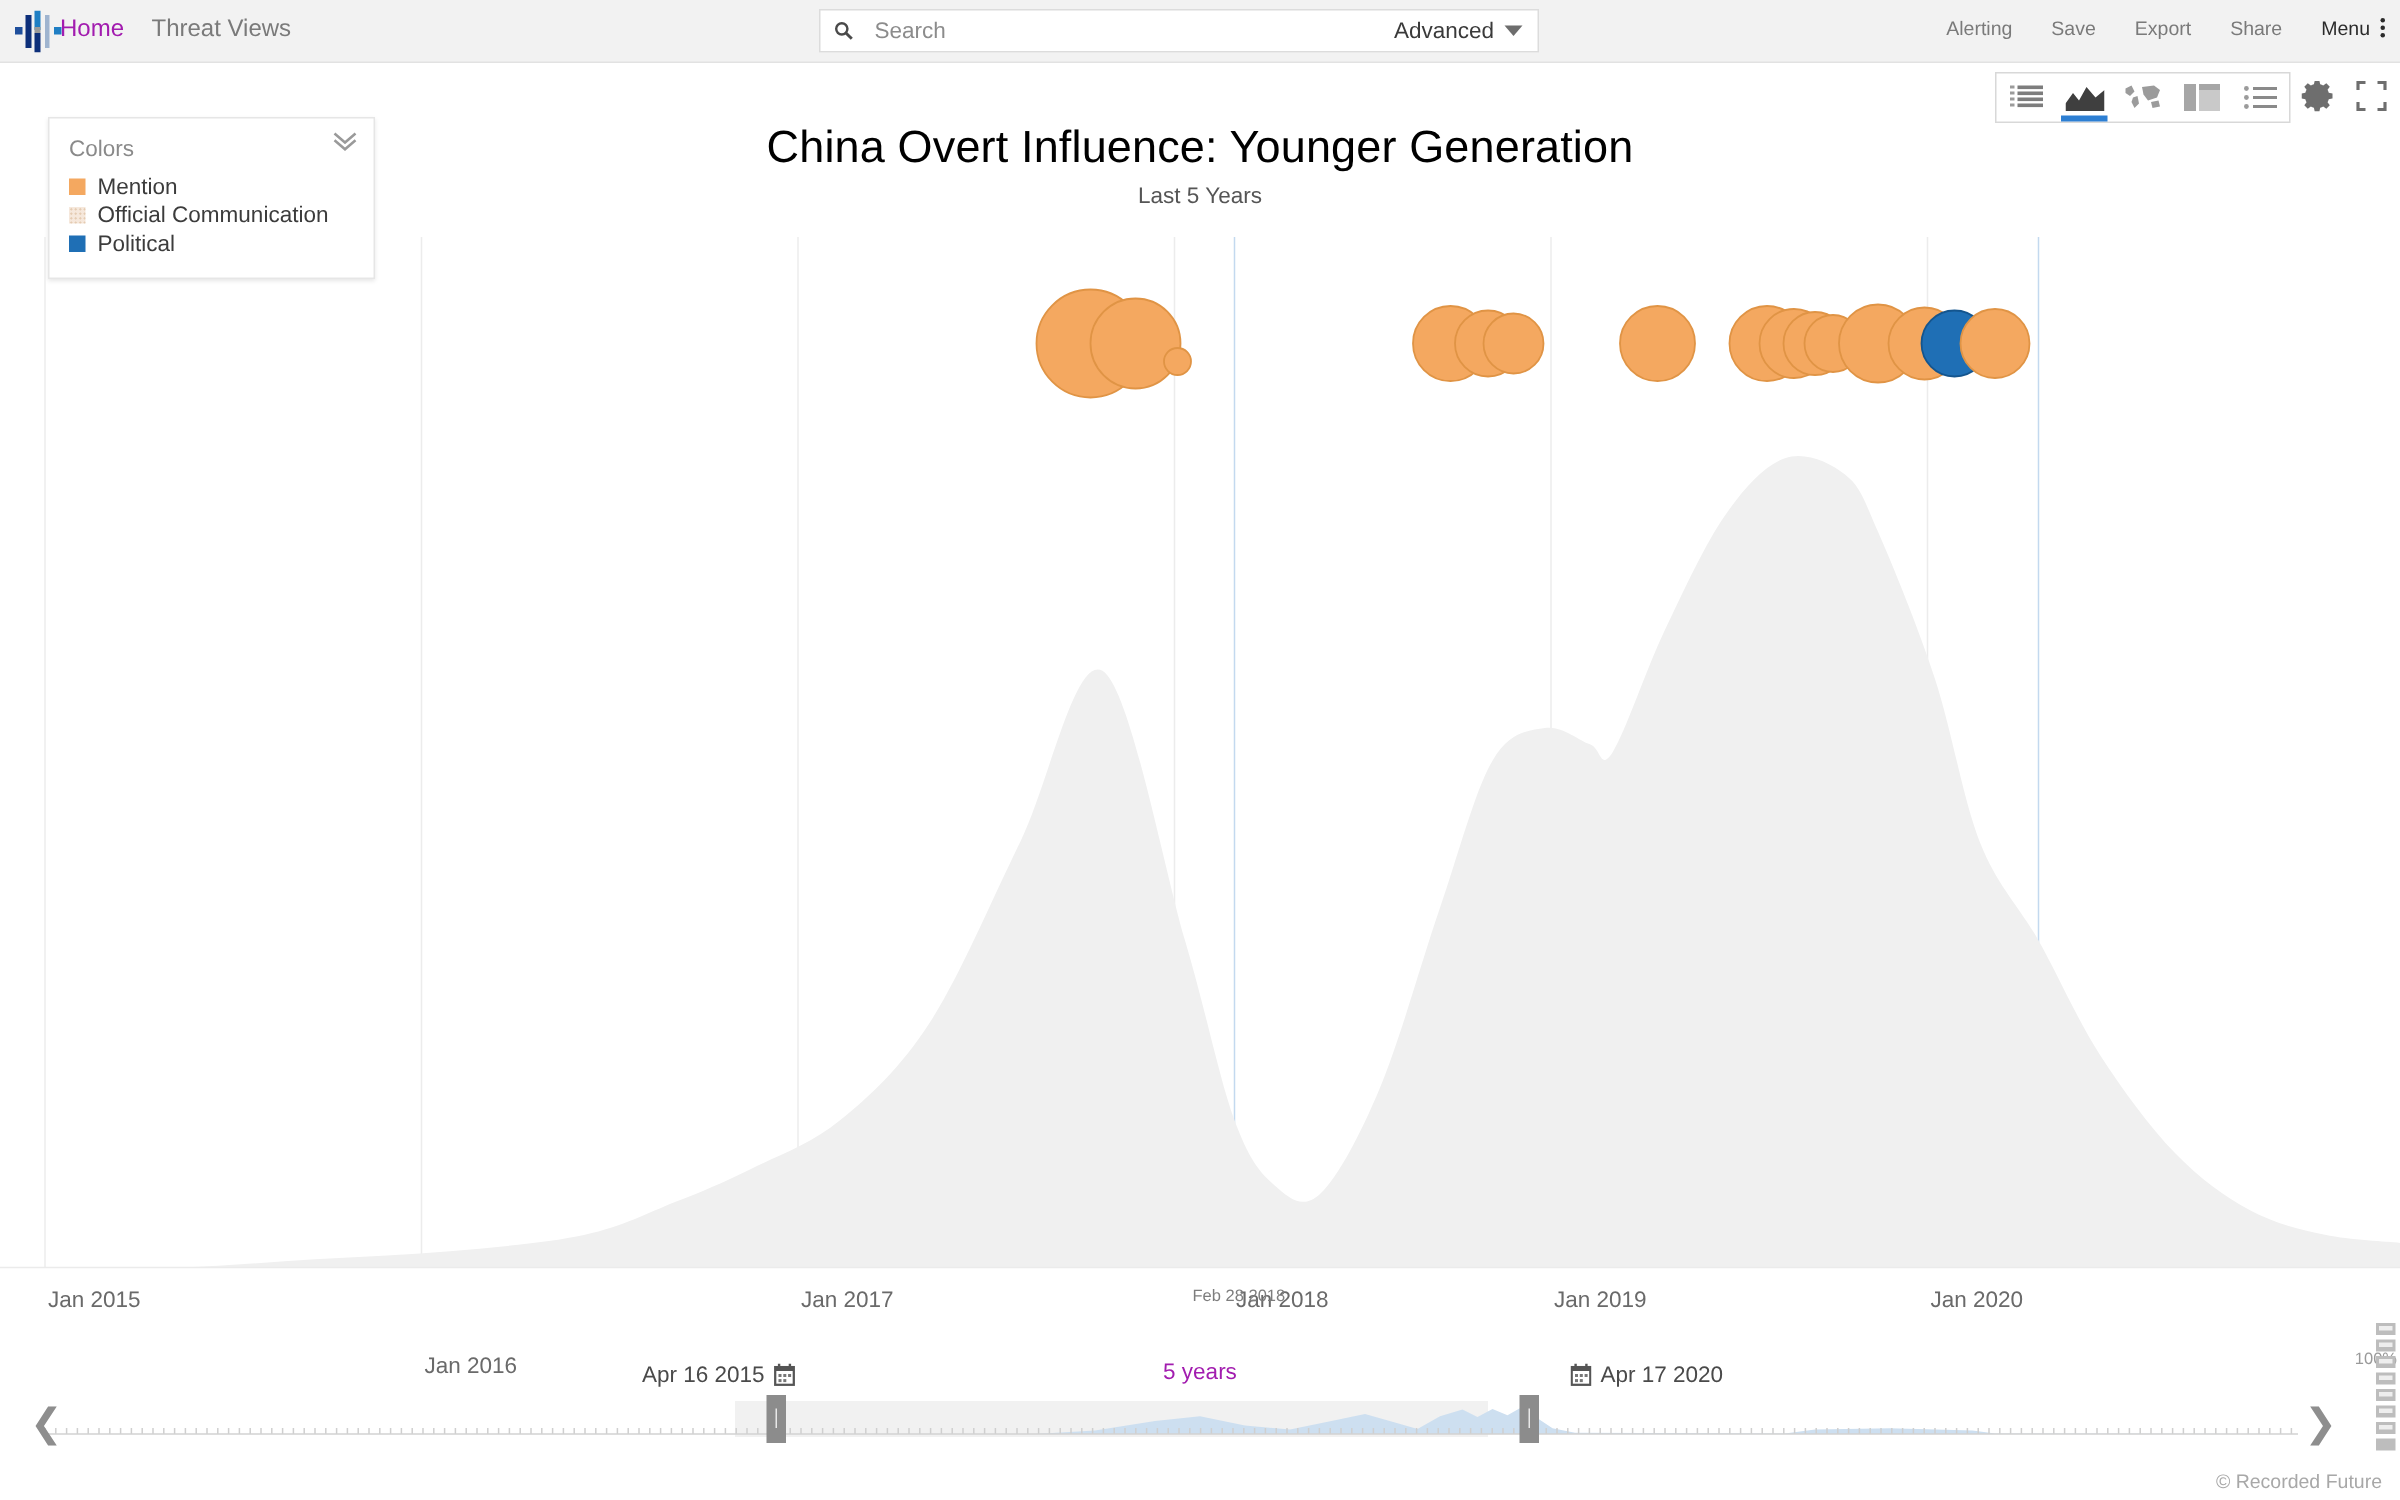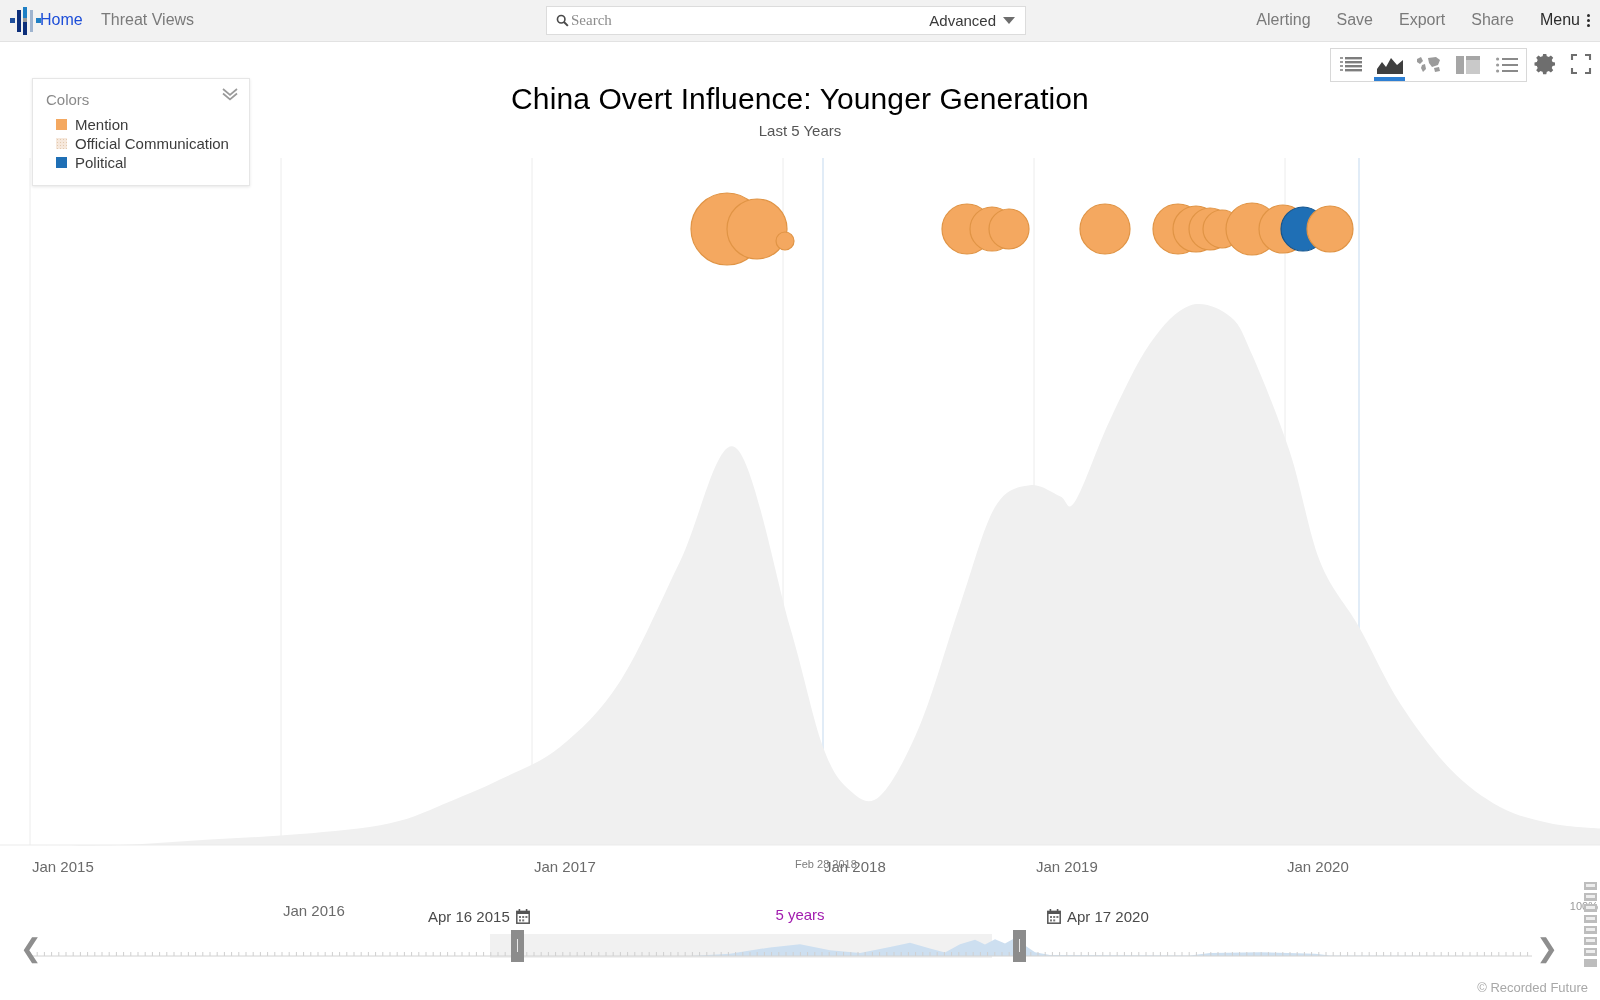--- a/index.html
+++ b/index.html
@@ -22,58 +22,58 @@
   }
   #logo {
     position: absolute; left: 10px; top: 7px;
     width: 32px; height: 28px;
   }
   .nav-link {
     position: absolute; top: 11px;
     font-size: 16px; color: #7a7a7a;
     white-space: nowrap; cursor: pointer;
   }
-  #nav-home { left: 40px; color: #1d4ed8; }
+  #nav-home { left: 40px; color: #a21caf; }
   #nav-threat { left: 101px; }
 
   #searchwrap {
     position: absolute; left: 546px; top: 6px;
     width: 480px; height: 29px;
     background: #fff; border: 1px solid #dcdcdc;
     display: flex; align-items: center;
   }
   #search-icon {
     margin-left: 9px; width: 13px; height: 13px;
     flex: 0 0 auto; color: #4a4a4a;
   }
   #search-input {
     border: 0; outline: 0; flex: 1 1 auto;
-    font-family: Liberation Serif, serif;
-    font-size: 15px; color: #8b5cf6; margin-left: 0;
+    font-family: Liberation Sans, sans-serif;
+    font-size: 15px; color: #8b5cf6; margin-left: 12px;
     background: transparent;
   }
   #search-input::placeholder { color: #8c8c8c; }
   #advanced {
     font-size: 15px; color: #3a3a3a; white-space: nowrap;
     cursor: pointer; padding-right: 10px;
     display: flex; align-items: center; gap: 7px;
   }
   .caret-down {
     width: 0; height: 0;
     border-left: 6px solid transparent;
     border-right: 6px solid transparent;
     border-top: 7px solid #6d6d6d;
   }
 
   #right-nav {
     position: absolute; right: 10px; top: 11px;
     display: flex; align-items: center; gap: 26px;
   }
   #right-nav .nav-link2 {
-    position: static; font-size: 16px; color: #7a7a7a;
+    position: static; font-size: 13px; color: #7a7a7a;
     white-space: nowrap; cursor: pointer;
   }
   #right-nav .menu { color: #2b2b2b; display: flex; align-items: center; gap: 7px; }
   .kebab { display: inline-flex; flex-direction: column; gap: 2px; }
   .kebab i { width: 3px; height: 3px; background: #2b2b2b; border-radius: 50%; display: block; }
 
   
   #viewbar {
     position: absolute; right: 73px; top: 48px;
     height: 34px; background: #fff;
@@ -105,21 +105,21 @@
     border: 1px solid #e6e6e6;
     box-shadow: 0 1px 3px rgba(0,0,0,0.10);
   }
   #legend-title { font-size: 15px; color: #8a8a8a; margin: 0 0 8px 1px; }
   #legend-collapse {
     position: absolute; right: 10px; top: 8px;
     cursor: pointer; color: #9a9a9a;
   }
   .legend-row {
     display: flex; align-items: center; gap: 8px;
-    margin: 2px 0 2px 11px;
+    margin: 2px 0 2px 1px;
   }
   .swatch { width: 11px; height: 11px; flex: 0 0 auto; }
   .legend-label { font-size: 15px; color: #3c3c3c; white-space: nowrap; }
 
   
   #chart-title {
     position: absolute; top: 82px; left: 0; width: 1600px;
     text-align: center; font-size: 30px; font-weight: 400;
     color: #000000; letter-spacing: .1px;
   }

